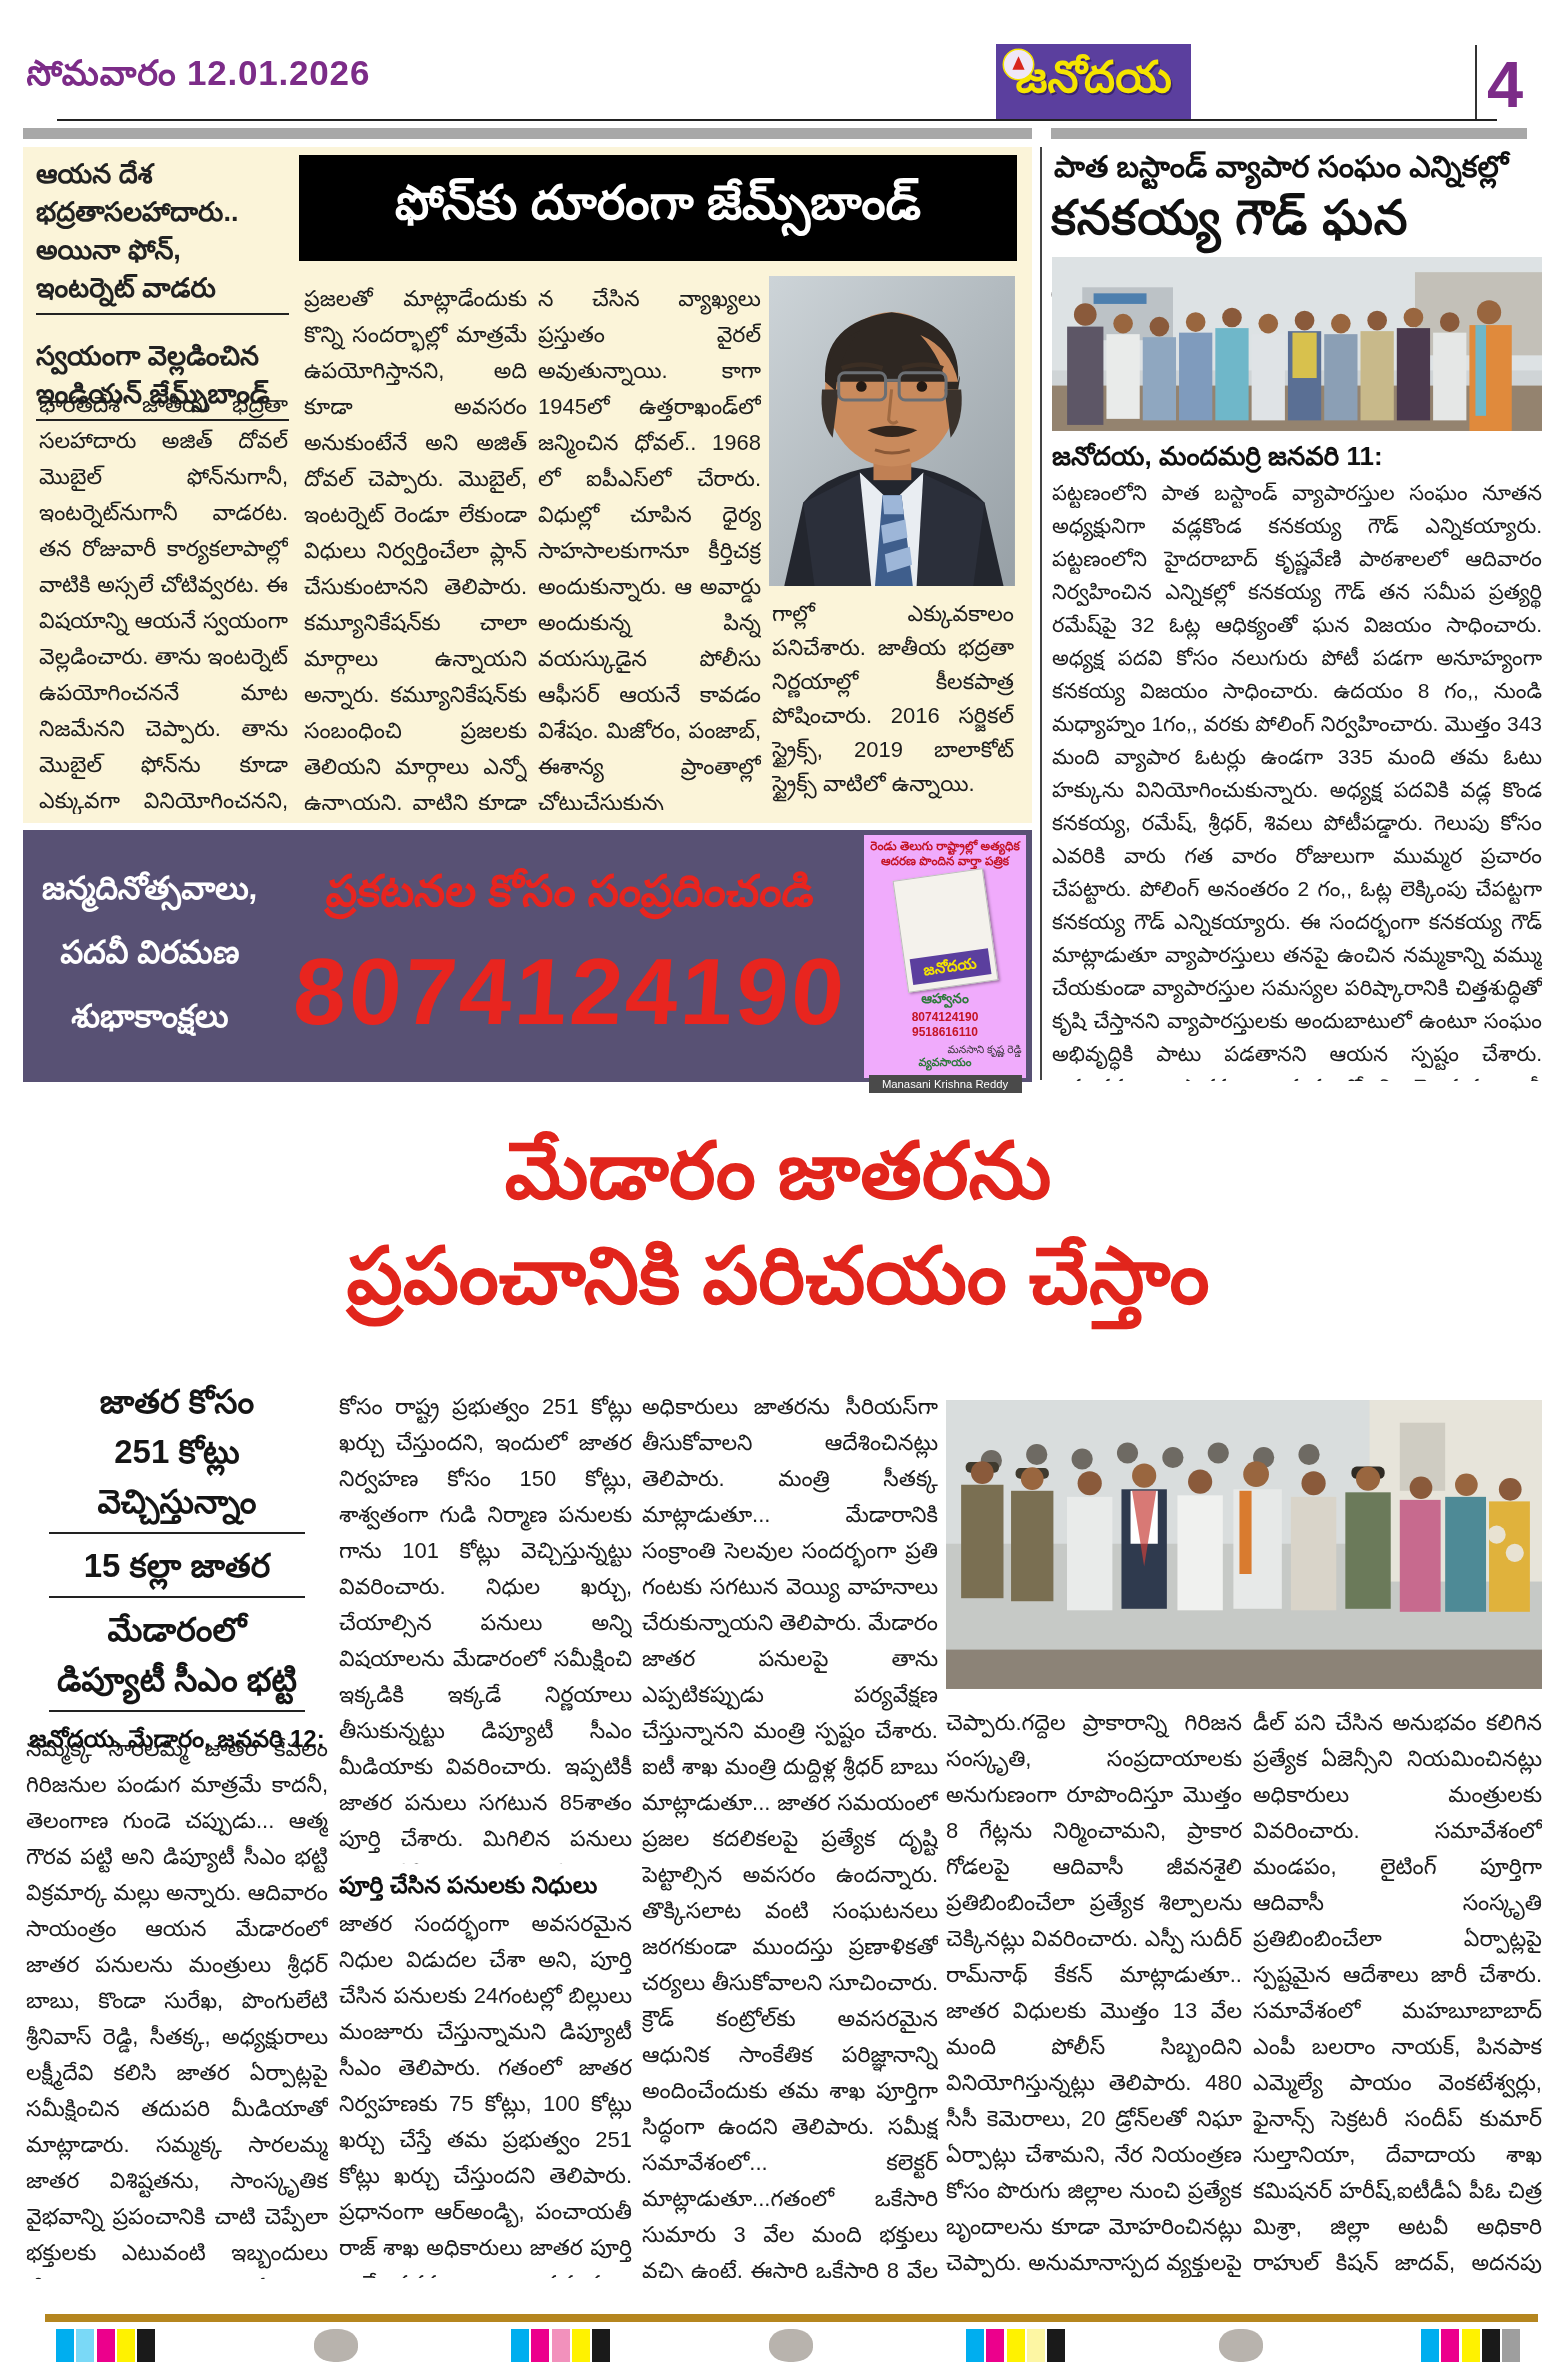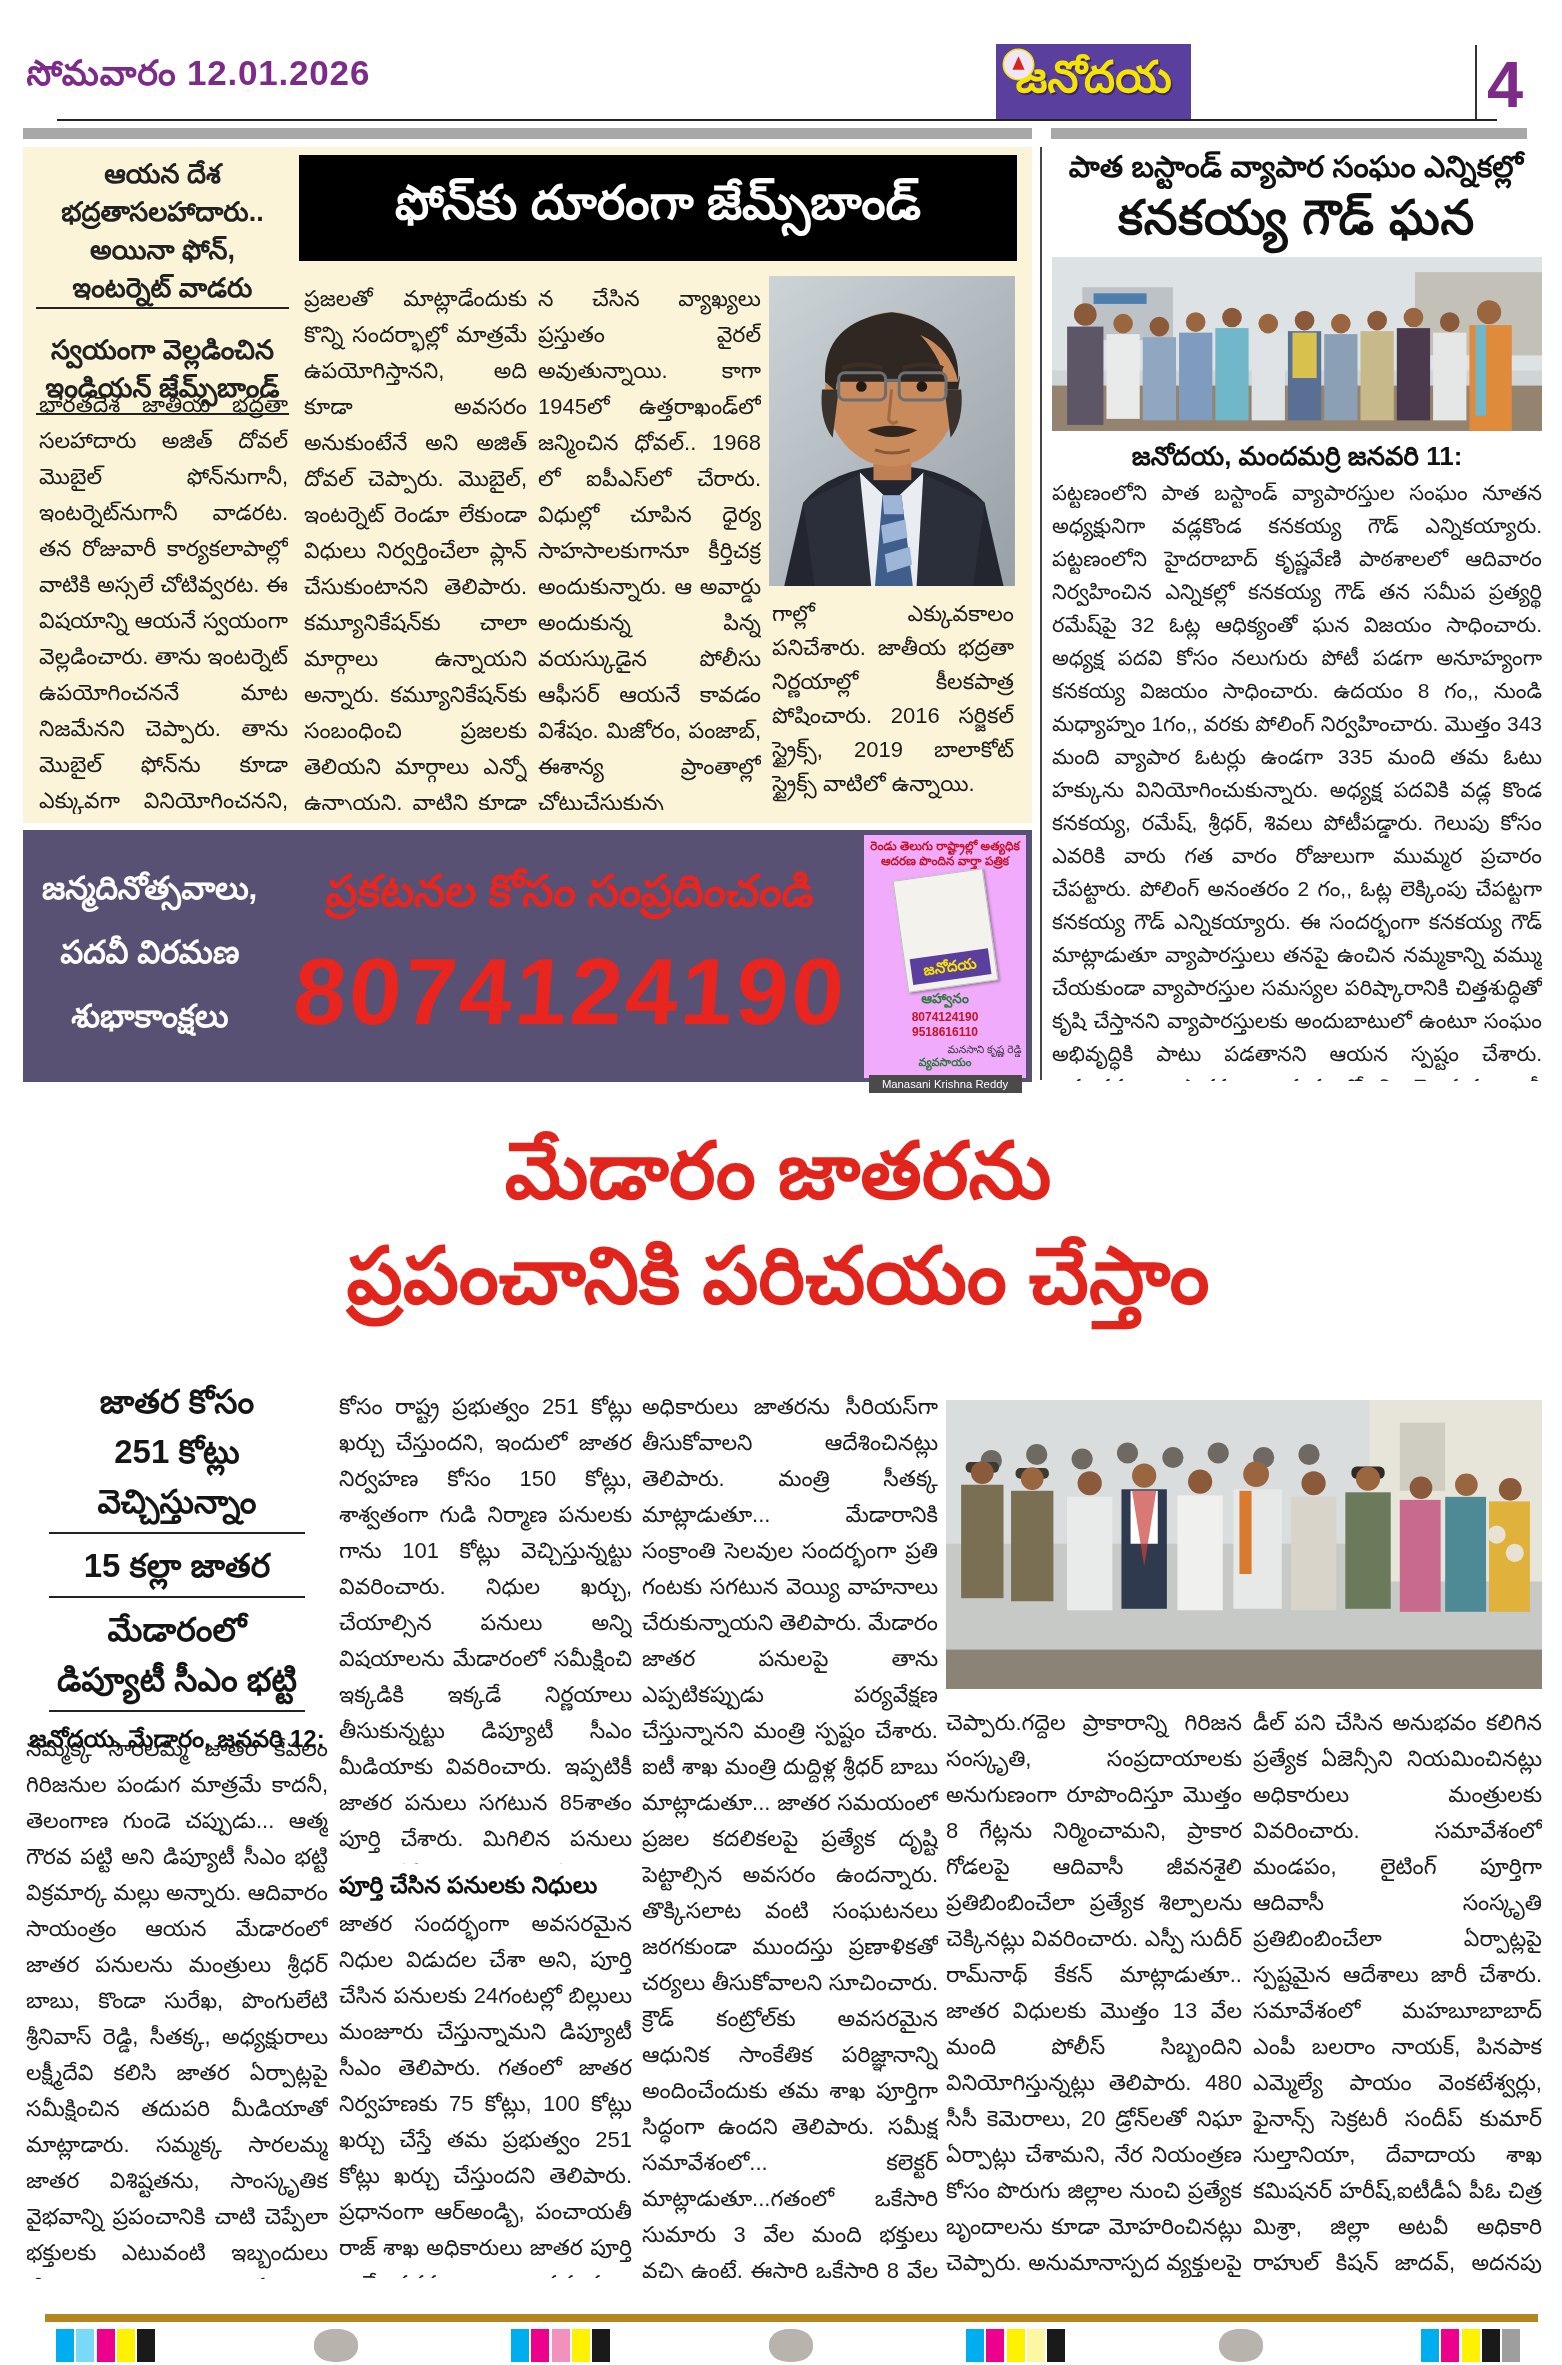--- a/index.html
+++ b/index.html
@@ -1,20 +1,20 @@
 <!DOCTYPE html>
 <html style="font-size:12px"><head>
 <meta charset="utf-8">
 <style>
   *{margin:0;padding:0;box-sizing:border-box;}
   html,body{background:#ffffff;}
   body{width:1562px;height:2366px;position:relative;font-family:"Liberation Sans",sans-serif;color:#111;overflow:hidden;}
   .abs{position:absolute;}
   .just{text-align:justify;text-justify:inter-word;}
-  .ctr{text-align:center;}
+  .ctr{}
   .clip{overflow:hidden;}
   .bodytxt{font-size:22px;line-height:36px;color:#1c1c1c;}
 
   
   .date-line{left:26.5px;top:53px;font-size:35px;font-weight:700;color:#7c2c88;letter-spacing:0.8px;}
   .masthead-box{left:996px;top:44px;width:195px;height:76px;background:#5b3f9e;display:flex;align-items:center;justify-content:center;}
   .masthead-txt{color:#f5e400;font-size:44px;font-weight:700;text-shadow:1.5px 1.5px 0 #3a2470;}
   .masthead-logo{position:absolute;left:4.5px;top:3px;}
   .pageno{left:1487px;top:47px;font-size:65px;font-weight:700;color:#7c2c88;}
   .vrule{left:1475px;top:45px;width:2.3px;height:76px;background:#333;}
@@ -83,21 +83,21 @@
 <div class="abs graybar" style="left:23px;width:1009px;"></div>
 <div class="abs graybar" style="left:1051px;width:476px;"></div>
 
 <div class="abs cream"></div>
 <div class="abs divider-v"></div>
 
 <div class="abs ctr" style="left:36px;top:155px;width:253px;">
   <div class="sb-line">ఆయన దేశ</div>
   <div class="sb-line">భద్రతాసలహాదారు..</div>
   <div class="sb-line">అయినా ఫోన్,</div>
-  <div class="sb-line sb-rule" style="">ఇంటర్నెట్ వాడరు</div>
+  <div class="sb-line sb-rule" style="padding-bottom:6px;">ఇంటర్నెట్ వాడరు</div>
   <div class="sb-line" style="margin-top:22px;">స్వయంగా వెల్లడించిన</div>
   <div class="sb-line sb-rule" style="padding-bottom:6px;">ఇండియన్ జేమ్స్‌బాండ్</div>
 </div>
 <div class="abs just clip bodytxt" style="left:39px;top:387px;width:249px;height:427px;">భారతదేశ జాతీయ భద్రతా సలహాదారు అజిత్ దోవల్ మొబైల్ ఫోన్‌నుగానీ, ఇంటర్నెట్‌నుగానీ వాడరట. తన రోజువారీ కార్యకలాపాల్లో వాటికి అస్సలే చోటివ్వరట. ఈ విషయాన్ని ఆయనే స్వయంగా వెల్లడించారు. తాను ఇంటర్నెట్ ఉపయోగించననే మాట నిజమేనని చెప్పారు. తాను మొబైల్ ఫోన్‌ను కూడా ఎక్కువగా వినియోగించనని, కుటుంబ సభ్యులు, ఇతర దేశాల్లోని</div>
 
 <div class="abs black-hl">
   <span>ఫోన్‌కు దూరంగా జేమ్స్‌బాండ్</span>
 </div>
 
 <div class="abs just clip bodytxt" style="left:304px;top:281px;width:223px;height:529px;">ప్రజలతో మాట్లాడేందుకు కొన్ని సందర్భాల్లో మాత్రమే ఉపయోగిస్తానని, అది కూడా అవసరం అనుకుంటేనే అని అజిత్ దోవల్ చెప్పారు. మొబైల్, ఇంటర్నెట్ రెండూ లేకుండా విధులు నిర్వర్తించేలా ప్లాన్ చేసుకుంటానని తెలిపారు. కమ్యూనికేషన్‌కు చాలా మార్గాలు ఉన్నాయని అన్నారు. కమ్యూనికేషన్‌కు సంబంధించి ప్రజలకు తెలియని మార్గాలు ఎన్నో ఉన్నాయని, వాటిని కూడా వారికి పరిచయం చేయాలని సూచించారు. విశిష్ట భారత్ యంగ్ లీడర్స్ డైలాగ్‌లో పాల్గొన్న సందర్భంగా ఆయ</div>

